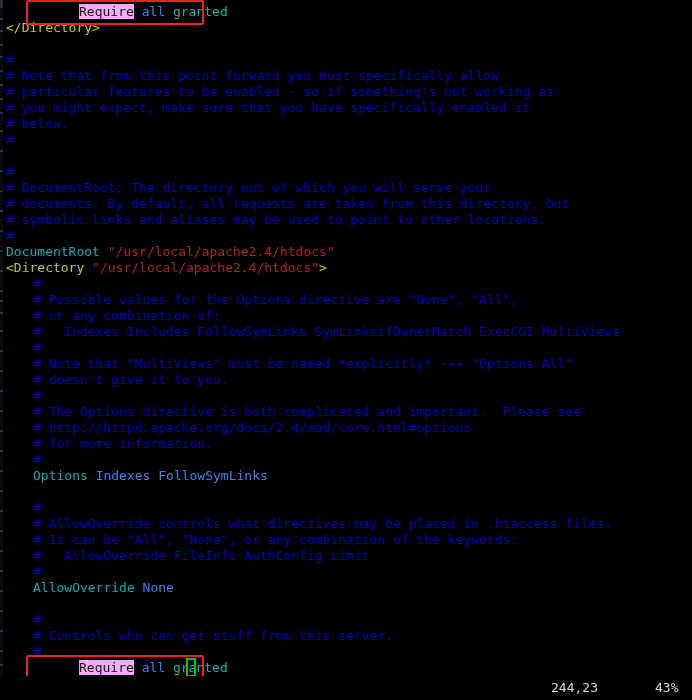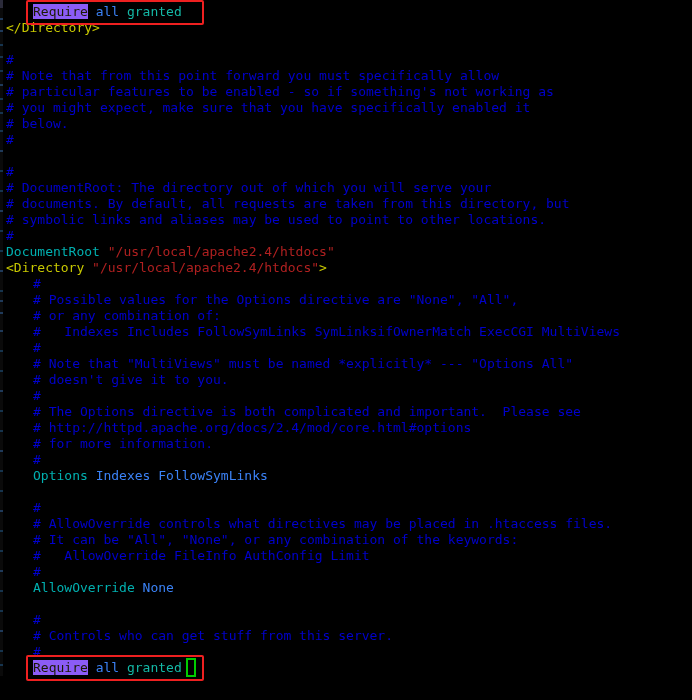--- a/index.html
+++ b/index.html
@@ -67,22 +67,23 @@
 
   
   .c-comment   { color: #0000cd; }
   .c-directive { color: #00b0b0; }
   .c-value     { color: #3b82f6; }
   .c-tag       { color: #c8c800; }
   .c-path      { color: #b02020; }
   .c-plain     { color: #14b8a6; }
 
   .hl-search {
-    background: #8b5cf6;
+    background: #f0abfc;
     color: #1a1a00;
+    margin-left: 46px;
   }
 
   
   .annot-box {
     position: absolute;
     border: 2px solid #ee2020;
     border-radius: 2px;
     box-sizing: border-box;
     pointer-events: none;
   }
@@ -166,14 +167,18 @@
 
   <div class="code" id="code-area"><div class="ln" style="top: 4px; left: 33px;"><span class="hl-search">Require</span><span class="c-plain"> </span><span class="c-value">all</span><span class="c-plain"> granted</span></div><div class="ln" style="top: 20px; left: 6px;"><span class="c-tag">&lt;/Directory&gt;</span></div><div class="ln" style="top: 52px; left: 6px;"><span class="c-comment">#</span></div><div class="ln" style="top: 68px; left: 6px;"><span class="c-comment"># Note that from this point forward you must specifically allow</span></div><div class="ln" style="top: 84px; left: 6px;"><span class="c-comment"># particular features to be enabled - so if something's not working as</span></div><div class="ln" style="top: 100px; left: 6px;"><span class="c-comment"># you might expect, make sure that you have specifically enabled it</span></div><div class="ln" style="top: 116px; left: 6px;"><span class="c-comment"># below.</span></div><div class="ln" style="top: 132px; left: 6px;"><span class="c-comment">#</span></div><div class="ln" style="top: 164px; left: 6px;"><span class="c-comment">#</span></div><div class="ln" style="top: 180px; left: 6px;"><span class="c-comment"># DocumentRoot: The directory out of which you will serve your</span></div><div class="ln" style="top: 196px; left: 6px;"><span class="c-comment"># documents. By default, all requests are taken from this directory, but</span></div><div class="ln" style="top: 212px; left: 6px;"><span class="c-comment"># symbolic links and aliases may be used to point to other locations.</span></div><div class="ln" style="top: 228px; left: 6px;"><span class="c-comment">#</span></div><div class="ln" style="top: 244px; left: 6px;"><span class="c-directive">DocumentRoot</span><span class="c-plain"> </span><span class="c-path">"/usr/local/apache2.4/htdocs"</span></div><div class="ln" style="top: 260px; left: 6px;"><span class="c-tag">&lt;Directory</span><span class="c-plain"> </span><span class="c-path">"/usr/local/apache2.4/htdocs"</span><span class="c-tag">&gt;</span></div><div class="ln" style="top: 276px; left: 33px;"><span class="c-comment">#</span></div><div class="ln" style="top: 292px; left: 33px;"><span class="c-comment"># Possible values for the Options directive are "None", "All",</span></div><div class="ln" style="top: 308px; left: 33px;"><span class="c-comment"># or any combination of:</span></div><div class="ln" style="top: 324px; left: 33px;"><span class="c-comment">#   Indexes Includes FollowSymLinks SymLinksifOwnerMatch ExecCGI MultiViews</span></div><div class="ln" style="top: 340px; left: 33px;"><span class="c-comment">#</span></div><div class="ln" style="top: 356px; left: 33px;"><span class="c-comment"># Note that "MultiViews" must be named *explicitly* --- "Options All"</span></div><div class="ln" style="top: 372px; left: 33px;"><span class="c-comment"># doesn't give it to you.</span></div><div class="ln" style="top: 388px; left: 33px;"><span class="c-comment">#</span></div><div class="ln" style="top: 404px; left: 33px;"><span class="c-comment"># The Options directive is both complicated and important.  Please see</span></div><div class="ln" style="top: 420px; left: 33px;"><span class="c-comment"># http://httpd.apache.org/docs/2.4/mod/core.html#options</span></div><div class="ln" style="top: 436px; left: 33px;"><span class="c-comment"># for more information.</span></div><div class="ln" style="top: 452px; left: 33px;"><span class="c-comment">#</span></div><div class="ln" style="top: 468px; left: 33px;"><span class="c-directive">Options</span><span class="c-plain"> </span><span class="c-value">Indexes FollowSymLinks</span></div><div class="ln" style="top: 500px; left: 33px;"><span class="c-comment">#</span></div><div class="ln" style="top: 516px; left: 33px;"><span class="c-comment"># AllowOverride controls what directives may be placed in .htaccess files.</span></div><div class="ln" style="top: 532px; left: 33px;"><span class="c-comment"># It can be "All", "None", or any combination of the keywords:</span></div><div class="ln" style="top: 548px; left: 33px;"><span class="c-comment">#   AllowOverride FileInfo AuthConfig Limit</span></div><div class="ln" style="top: 564px; left: 33px;"><span class="c-comment">#</span></div><div class="ln" style="top: 580px; left: 33px;"><span class="c-directive">AllowOverride</span><span class="c-plain"> </span><span class="c-value">None</span></div><div class="ln" style="top: 612px; left: 33px;"><span class="c-comment">#</span></div><div class="ln" style="top: 628px; left: 33px;"><span class="c-comment"># Controls who can get stuff from this server.</span></div><div class="ln" style="top: 644px; left: 33px;"><span class="c-comment">#</span></div><div class="ln" style="top: 660px; left: 33px;"><span class="hl-search">Require</span><span class="c-plain"> </span><span class="c-value">all</span><span class="c-plain"> granted</span></div></div>
 
   <div id="annot-layer">
       <div class="annot-box" style="left: 26px; top: 0px; width: 178px; height: 25px; border-color: rgb(238, 32, 32);"></div>
       <div class="annot-box" style="left: 26px; top: 655px; width: 178px; height: 26px; border-color: rgb(238, 32, 32);"></div>
     </div>
 
   <div class="cursor-box" id="cursor" style="left: 186px; top: 658px; width: 10px; height: 19px; border-color: rgb(0, 204, 0);"></div>
 
+  <div class="statusbar">
+    <span class="status-pos">244,23</span>
+    <span class="status-pct">43%</span>
+  </div>
 
 </div>
 
 </body></html>

